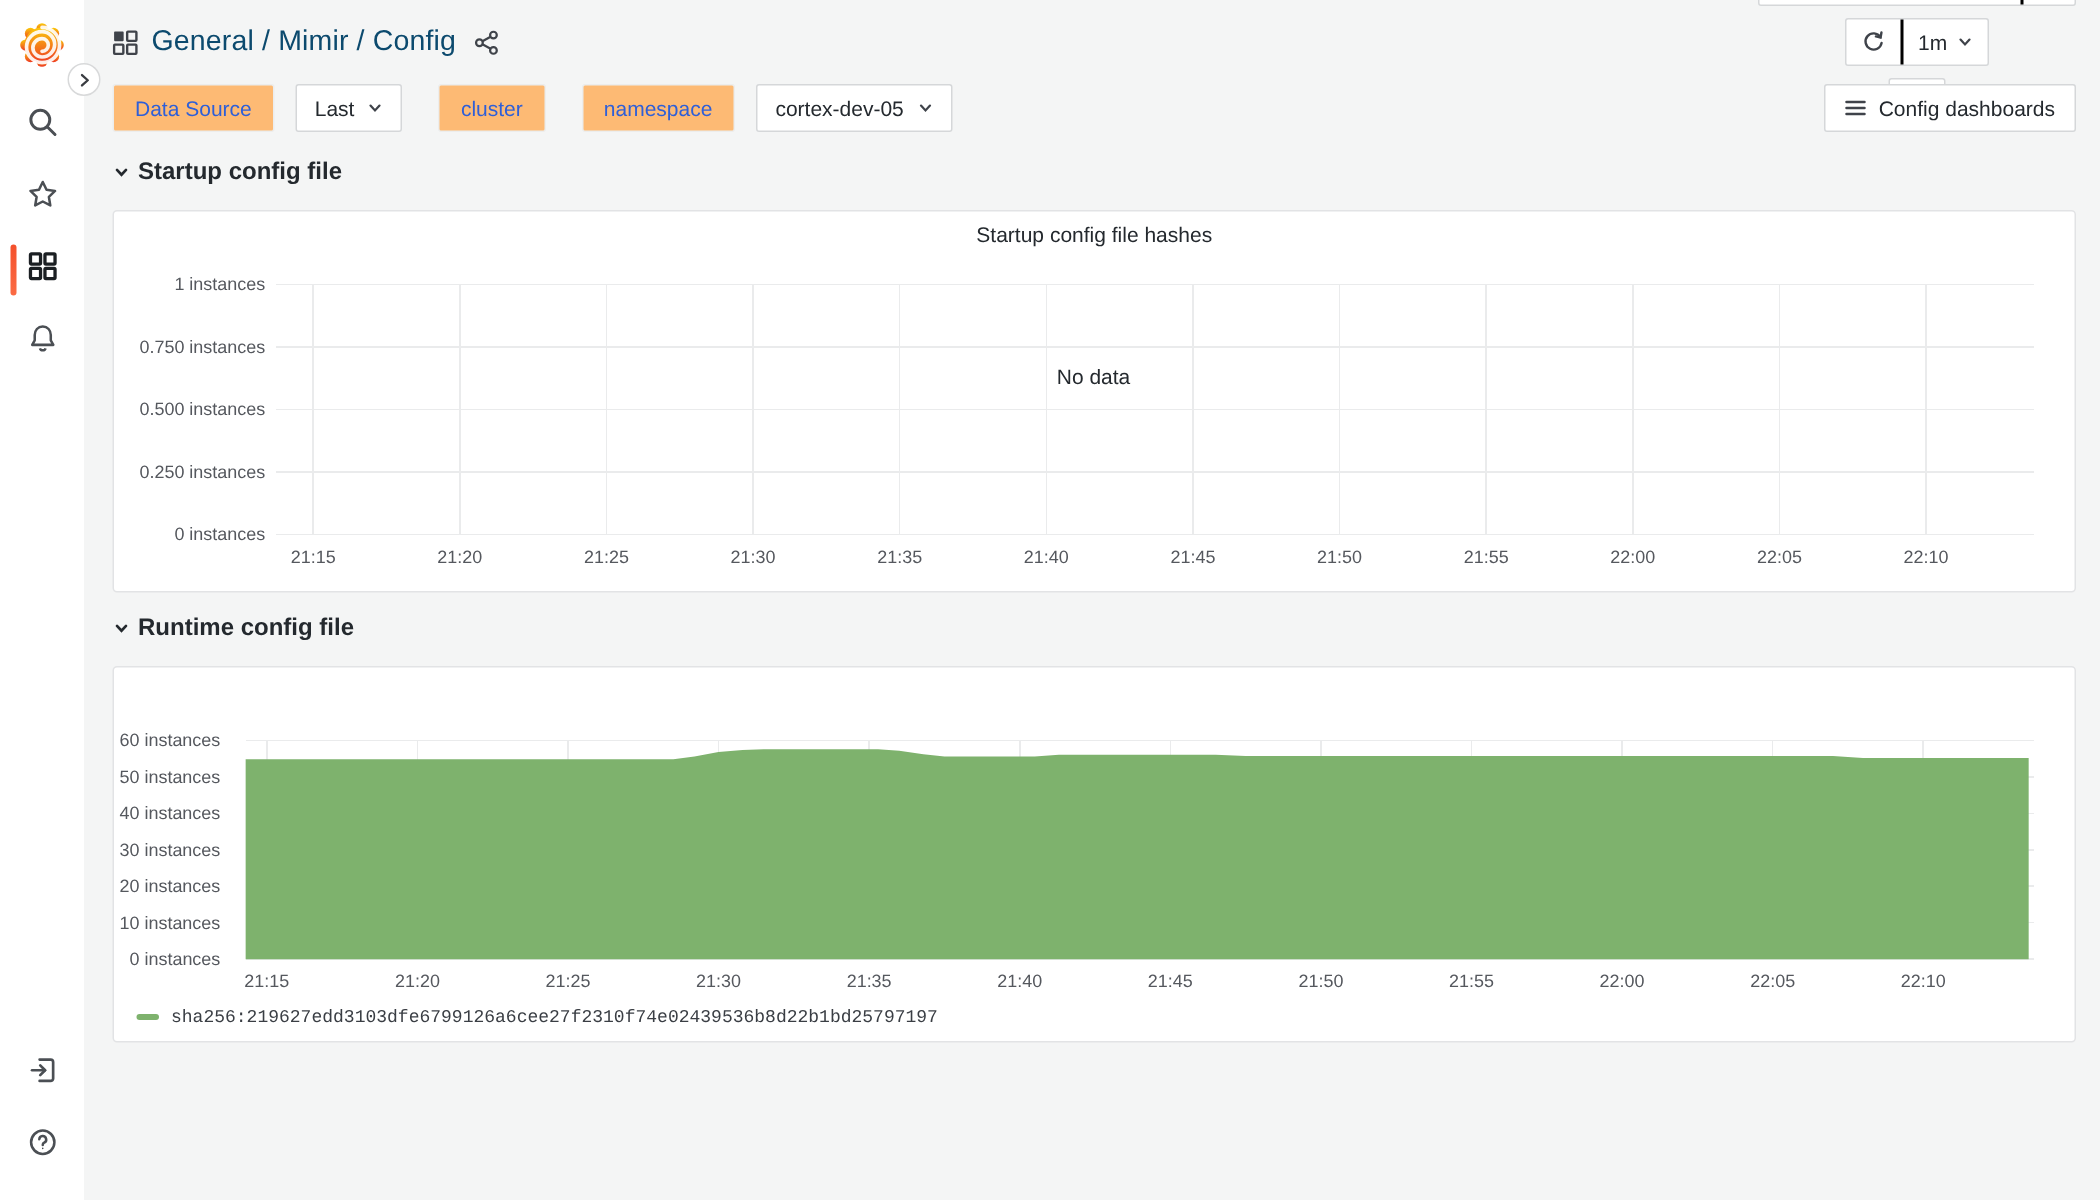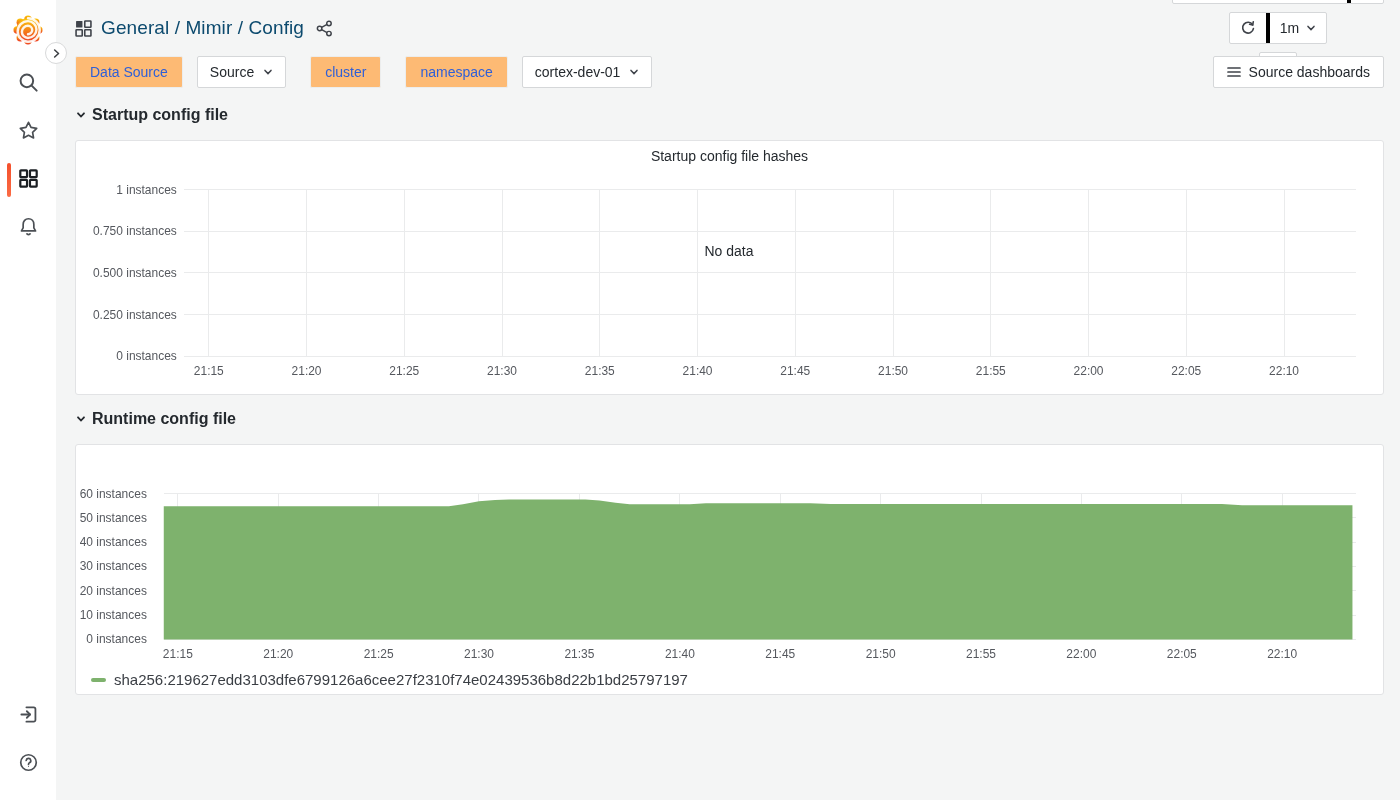--- a/index.html
+++ b/index.html
@@ -33,21 +33,21 @@
   .content{ margin-left:56px; padding:0 16px 0 19px; }
   .topbar{ height:56px; display:flex; align-items:center; }
   .crumb-area{ display:flex; align-items:center; gap:9px; color:#0c4a6e; }
   .crumb-title{ font-size:19px; letter-spacing:.1px; cursor:pointer; }
   .icon-muted{ color:#3f434a; display:flex; align-items:center; }
   .topbar-right{ margin-left:auto; display:flex; align-items:center; gap:8px;flex-direction:column; }
   .btn-group{ display:flex; align-items:stretch; height:32px; background:#fff;
     border:1px solid #d5d7d9; border-radius:2px; }
   .seg{ display:flex; align-items:center; gap:7px; padding:0 10px; font-size:14px;
     color:#24292e; cursor:pointer; }
-  .seg + .seg{ border-left:4px solid #000000; }
+  .seg + .seg{ border-left:2px solid #000000; }
   .sq-btn{ width:36px; justify-content:center; padding:0; }
   .tz{ color:#eb7b18; font-weight:500; font-size:18px; letter-spacing:.4px; }
   
   .var-row{ height:32px; display:flex; align-items:center; }
   .var-group{ display:flex; align-items:center; gap:14px; margin-right:24px; }
   .var-label{ height:32px; display:flex; align-items:center; padding:0 14px;
     background:#fdba74; border:1px solid #eceded; border-radius:2px;
     color:#2e5fd8; font-size:14px; }
   .var-value{ height:32px; display:flex; align-items:center; gap:9px; padding:0 12px;
     background:#fff; border:1px solid #d5d7d9; border-radius:2px;
@@ -62,21 +62,21 @@
   .panel{ position:relative; margin-top:13px; background:#fff; border:1px solid #e2e3e5;
     border-radius:3px; width:100%; }
   .panel-title{ position:absolute; top:7px; left:0; right:0; text-align:center;
     font-size:14px; font-weight:500; color:#24292e; cursor:pointer; }
   .panel svg.chart{ position:absolute; inset:0; width:100%; height:100%; }
   #panel-startup{ height:255px; }
   #panel-runtime{ height:251px; }
   .legend{ position:absolute; left:15px; top:226px; display:flex; align-items:center;
     gap:8px; cursor:pointer; }
   .legend-swatch{ width:15px; height:4px; border-radius:2px; }
-  .legend-label{ font-size:15px; color:#3a3e44; }
+  .legend-label{ font-size:12px; color:#3a3e44;font-family:Liberation Mono, monospace; }
 </style>
 </head>
 <body>
 
 <aside class="sidebar">
   <div class="logo-wrap">
     <svg width="30" height="30" viewBox="0 0 32 32">
       <defs>
         <linearGradient id="glg" x1="0" y1="0" x2="0" y2="1">
           <stop offset="0" stop-color="#fbca0a"></stop>
@@ -243,51 +243,51 @@
           </span>
         </div>
       </div>
     </div>
   </header>
 
   <div class="var-row">
     <div class="var-group">
       <span class="var-label">Data Source</span>
       <span class="var-value">
-        <span>Source</span>
+        <span>Last</span>
         <span class="icon-muted">
           <svg width="10" height="10" viewBox="0 0 10 10" fill="none" stroke="currentColor" stroke-width="1.5" stroke-linecap="round">
               <polyline points="2,3.4 5,6.6 8,3.4"></polyline>
             </svg>
         </span>
       </span>
     </div>
     <div class="var-group">
       <span class="var-label">cluster</span>
     </div>
     <div class="var-group">
       <span class="var-label">namespace</span>
       <span class="var-value">
-        <span>cortex-dev-01</span>
+        <span>cortex-dev-05</span>
         <span class="icon-muted">
           <svg width="10" height="10" viewBox="0 0 10 10" fill="none" stroke="currentColor" stroke-width="1.5" stroke-linecap="round">
               <polyline points="2,3.4 5,6.6 8,3.4"></polyline>
             </svg>
         </span>
       </span>
     </div>
     <button class="mimir-btn">
       <span class="icon-muted">
         <svg width="14" height="12" viewBox="0 0 14 12" stroke="currentColor" stroke-width="1.7" stroke-linecap="round">
           <line x1="1" y1="2" x2="13" y2="2"></line>
             <line x1="1" y1="6" x2="13" y2="6"></line>
             <line x1="1" y1="10" x2="13" y2="10"></line>
         </svg>
       </span>
-      <span>Source dashboards</span>
+      <span>Config dashboards</span>
     </button>
   </div>
 
   <div class="section-header">
     <span class="chev">
       <svg width="12" height="12" viewBox="0 0 12 12" fill="none" stroke="currentColor" stroke-width="1.8" stroke-linecap="round">
           <polyline points="3,4.3 6,7.5 9,4.3"></polyline>
         </svg>
     </span>
     <span>Startup config file</span>

